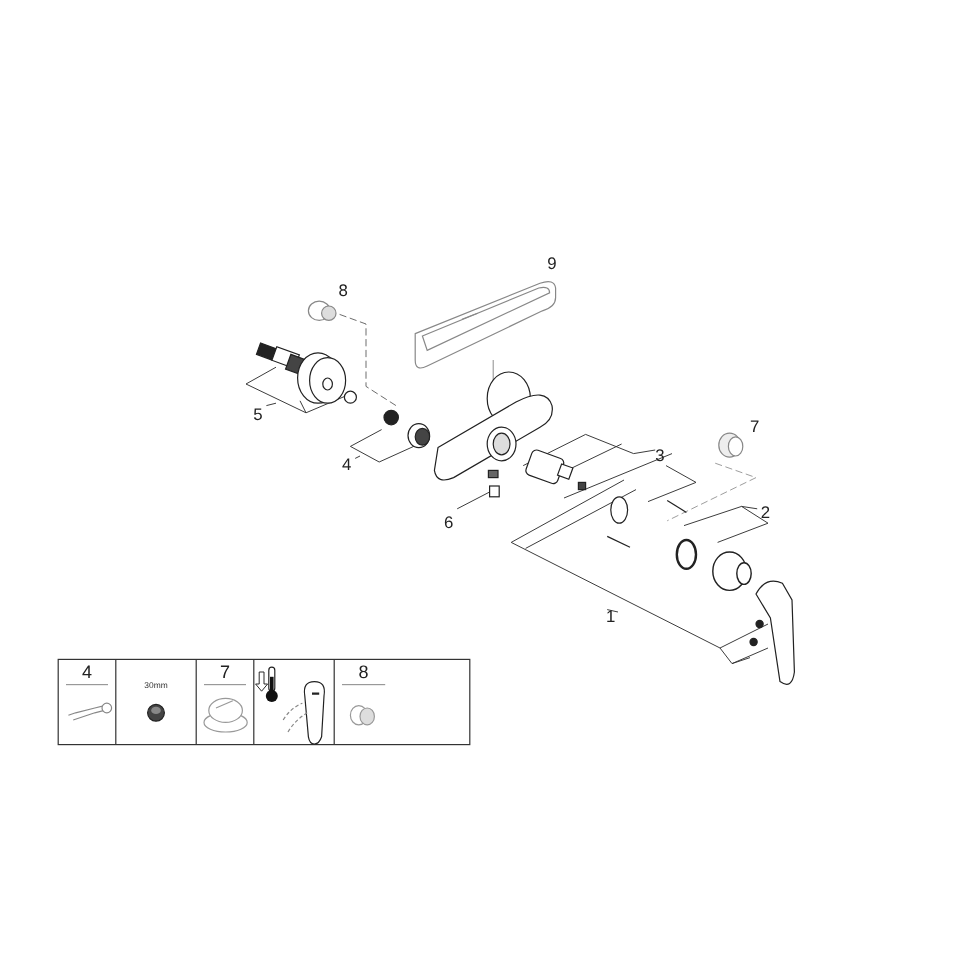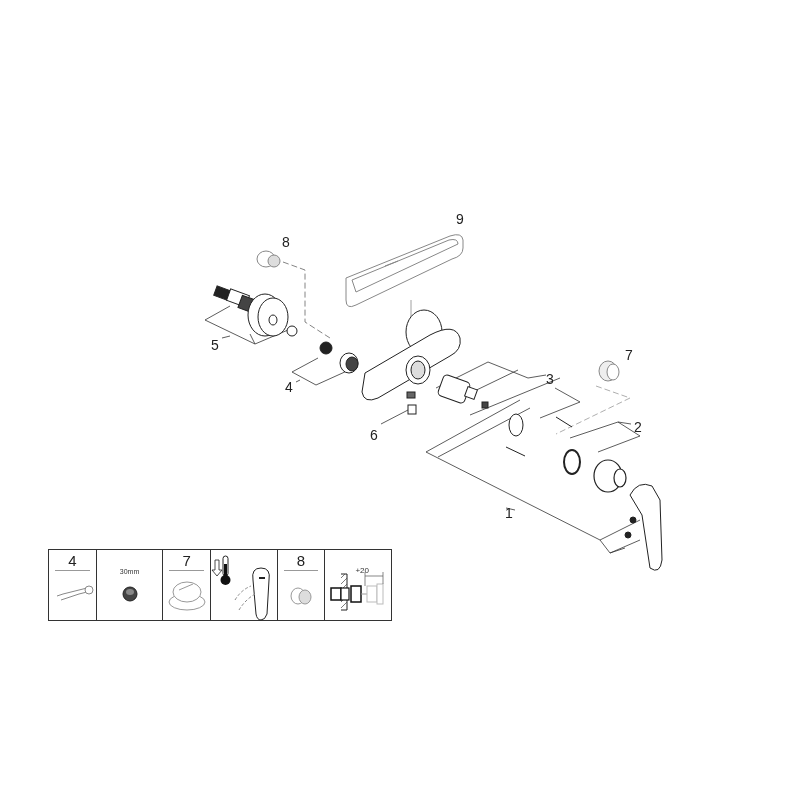--- a/index.html
+++ b/index.html
@@ -152,27 +152,13 @@
     </svg>
   </div>
   <div class="cell" style="width:48px">
     <div class="num">8</div>
     <div class="rule"></div>
     <svg width="48" height="72">
       <ellipse cx="20" cy="46" rx="7" ry="8" fill="#fff" stroke="#999"></ellipse>
       <ellipse cx="27" cy="47" rx="6" ry="7" fill="#ddd" stroke="#999"></ellipse>
     </svg>
   </div>
-  <div class="cell" style="width:66px">
-    <div class="small" style="left:30px; right:auto; top:16px; font-size:8px;">+20</div>
-    <svg width="66" height="72">
-      <path d="M16,24 L22,24 L22,60 L16,60" stroke="#222" fill="none"></path>
-      <path d="M16,28 L20,24 M16,34 L22,28 M16,40 L22,34 M16,46 L22,40 M16,52 L22,46 M16,58 L22,52" stroke="#444" stroke-width="0.7"></path>
-      <rect x="6" y="38" width="10" height="12" fill="#fff" stroke="#111" stroke-width="1.5"></rect>
-      <rect x="16" y="38" width="8" height="12" fill="#fff" stroke="#111" stroke-width="1.2"></rect>
-      <rect x="26" y="36" width="10" height="16" fill="#fff" stroke="#111" stroke-width="1.5"></rect>
-      <line x1="36" y1="44" x2="42" y2="44" stroke="#999"></line>
-      <rect x="42" y="36" width="10" height="16" fill="#fff" stroke="#bbb"></rect>
-      <rect x="52" y="34" width="6" height="20" fill="#fff" stroke="#bbb"></rect>
-      <path d="M40,26 L58,26 M40,22 L40,36 M58,22 L58,34" stroke="#555" stroke-width="0.7"></path>
-    </svg>
-  </div>
 </div>
 
 </body></html>

